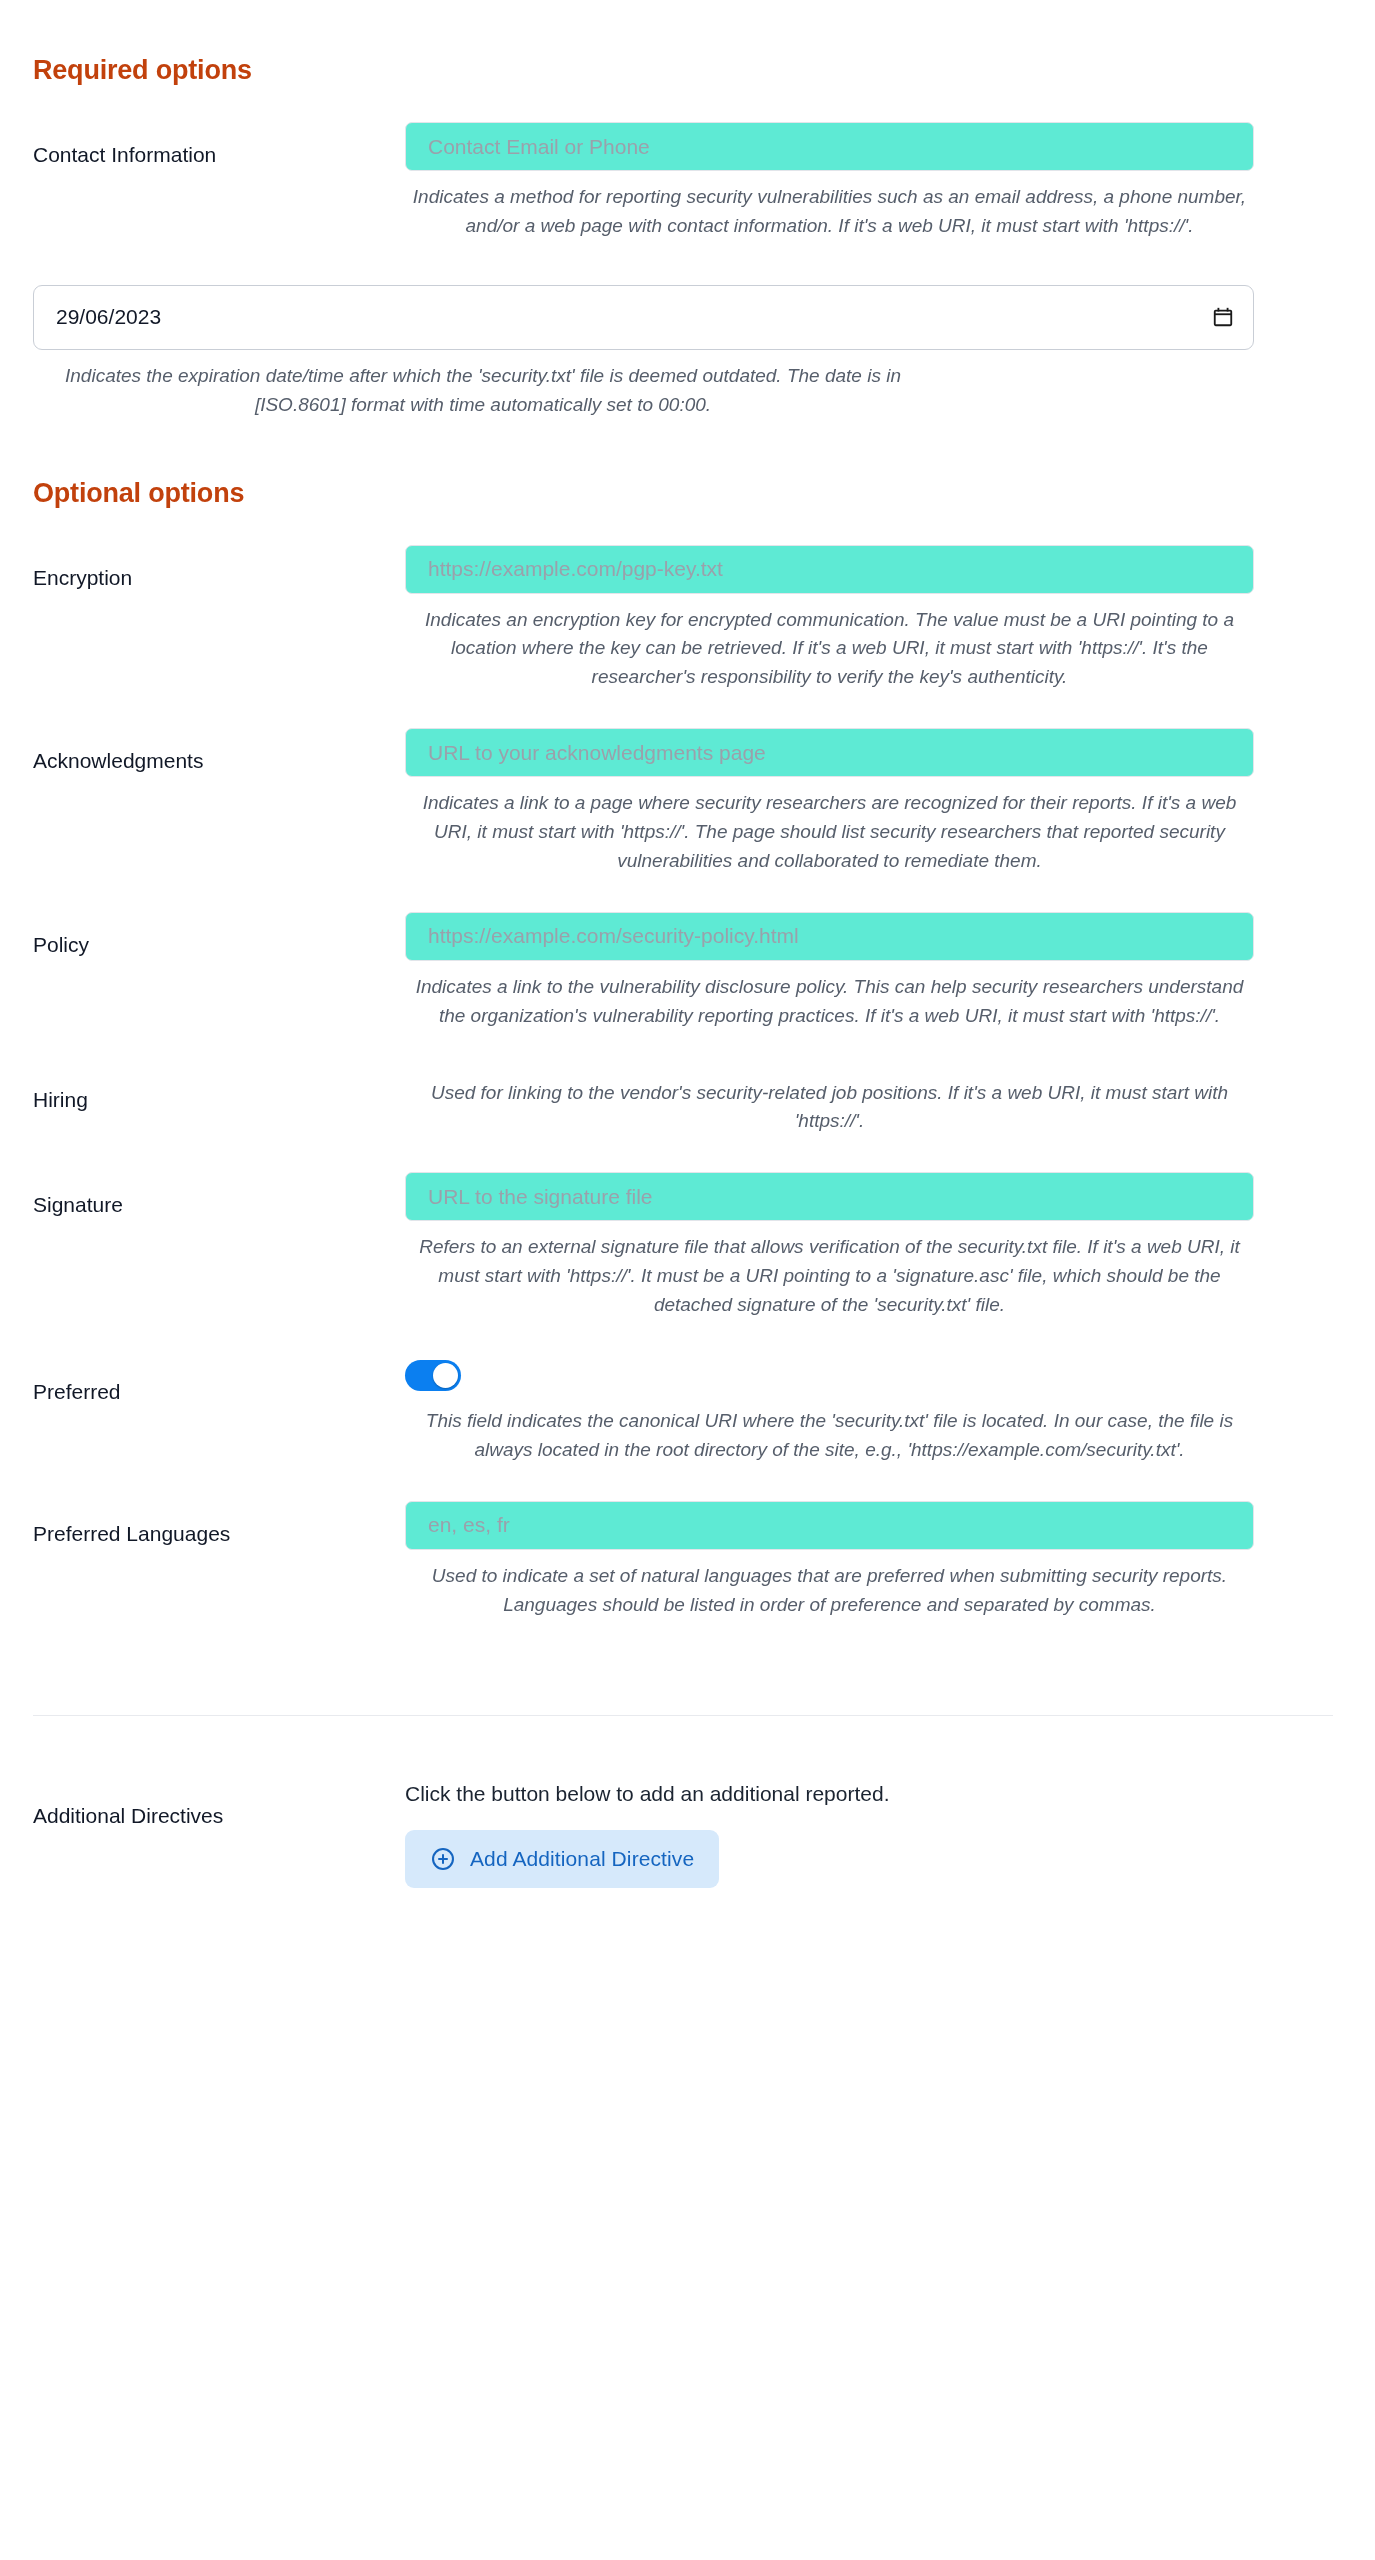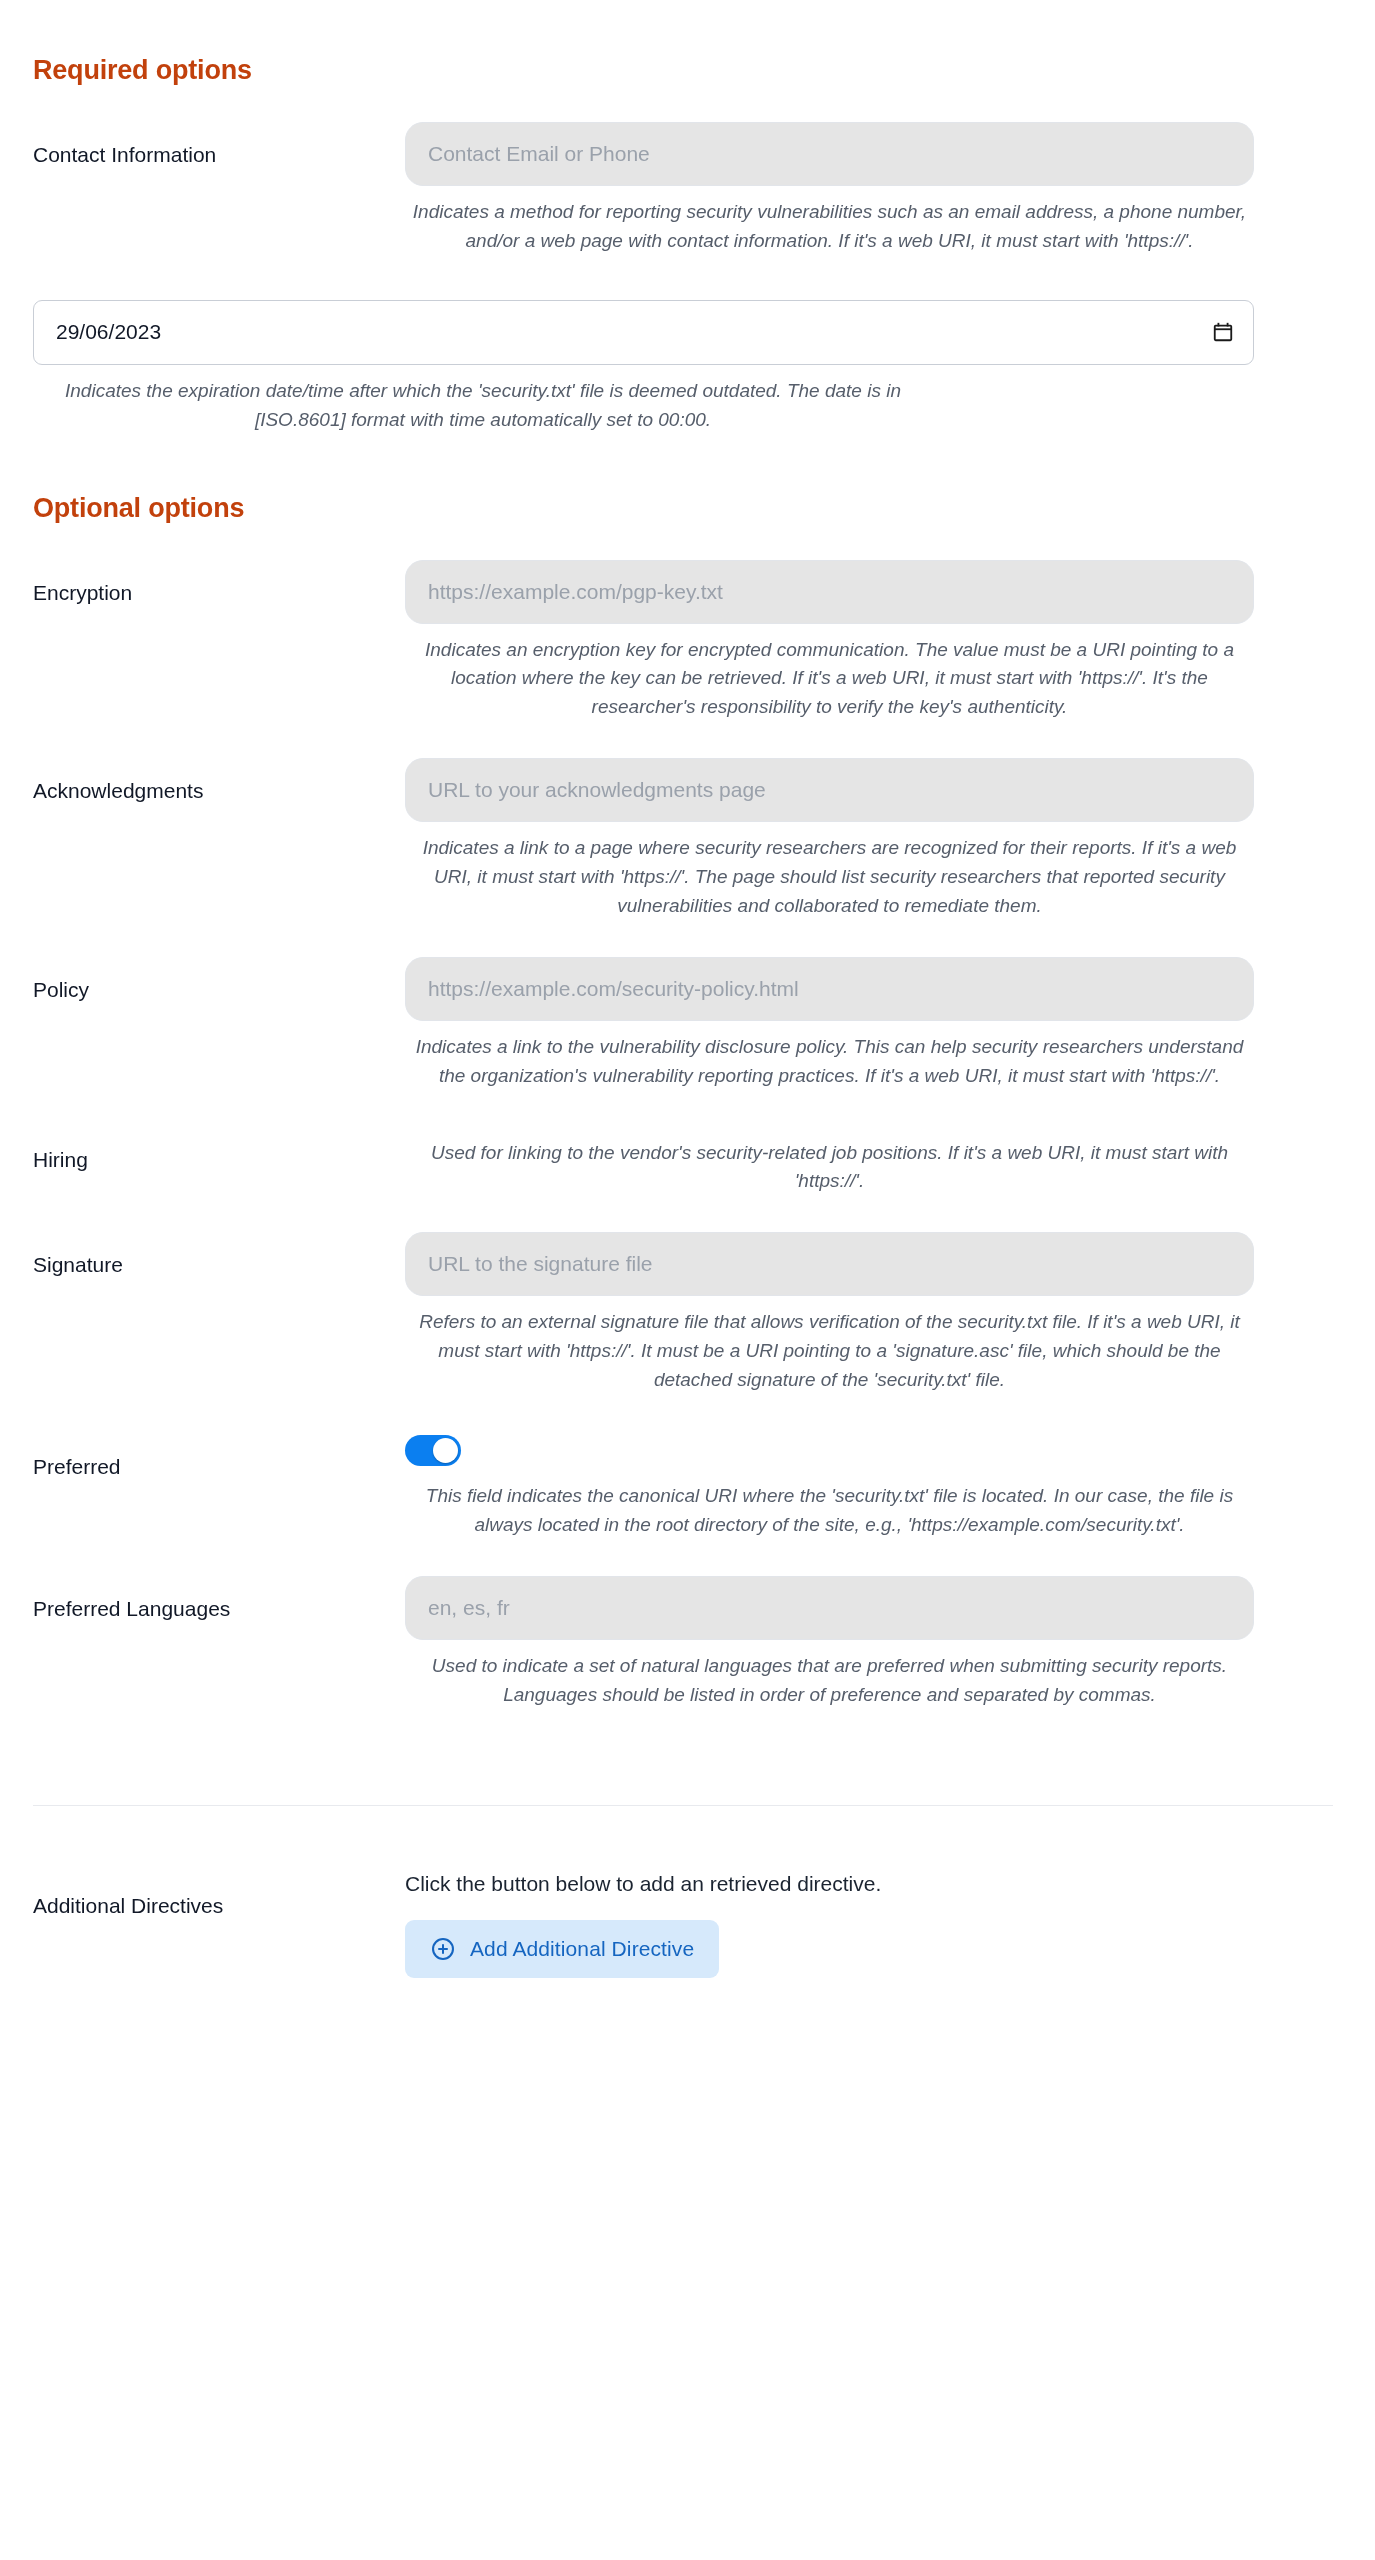--- a/index.html
+++ b/index.html
@@ -52,24 +52,24 @@
   .row-label.label-mid { padding-top: 22px; }
   .row-field {
     flex: 1 1 auto;
     min-width: 0;
     padding-right: 88px;
   }
 
   .text-input {
     display: block;
     width: 100%;
-    height: 64px;
+    height: 49px;
     border: 1px solid #e2e5ea;
-    border-radius: 18px;
-    background: #e5e5e5;
+    border-radius: 7px;
+    background: #5eead4;
     font-family: "Liberation Sans", sans-serif;
     font-size: 21px;
     color: #111827;
     padding: 0 22px;
     outline: none;
   }
   .text-input::placeholder {
     color: #9aa1ab;
     opacity: 1;
   }
@@ -288,21 +288,21 @@
 
   <div class="sp-96"></div>
 
   <div class="divider"></div>
 
   <div class="sp-64"></div>
 
   <div class="form-row">
     <div class="row-label label-mid">Additional Directives</div>
     <div class="row-field">
-      <div class="directive-hint">Click the button below to add an retrieved directive.</div>
+      <div class="directive-hint">Click the button below to add an additional reported.</div>
       <button class="add-btn">
         <span class="plus-icon">
           <svg viewBox="0 0 24 24" width="26" height="26" fill="none" stroke="#1565c0" stroke-width="1.9">
             <circle cx="12" cy="12" r="9.2"></circle>
             <line x1="12" y1="7.6" x2="12" y2="16.4"></line>
             <line x1="7.6" y1="12" x2="16.4" y2="12"></line>
           </svg>
         </span>
         <span class="add-label">Add Additional Directive</span>
       </button>

